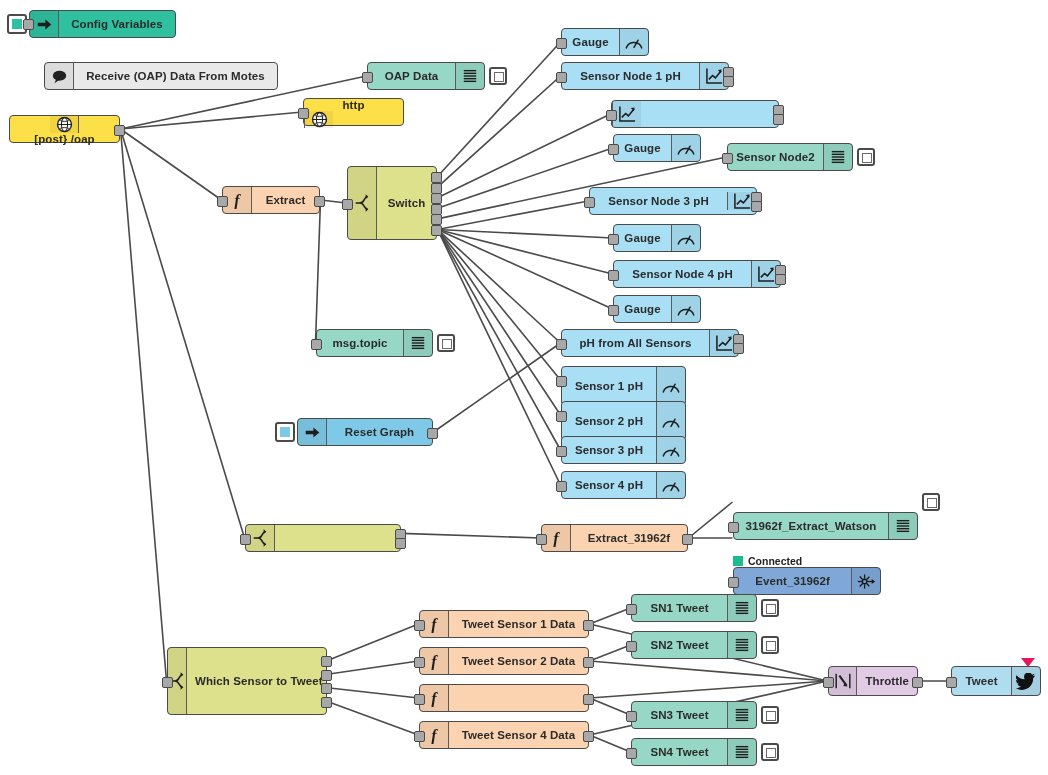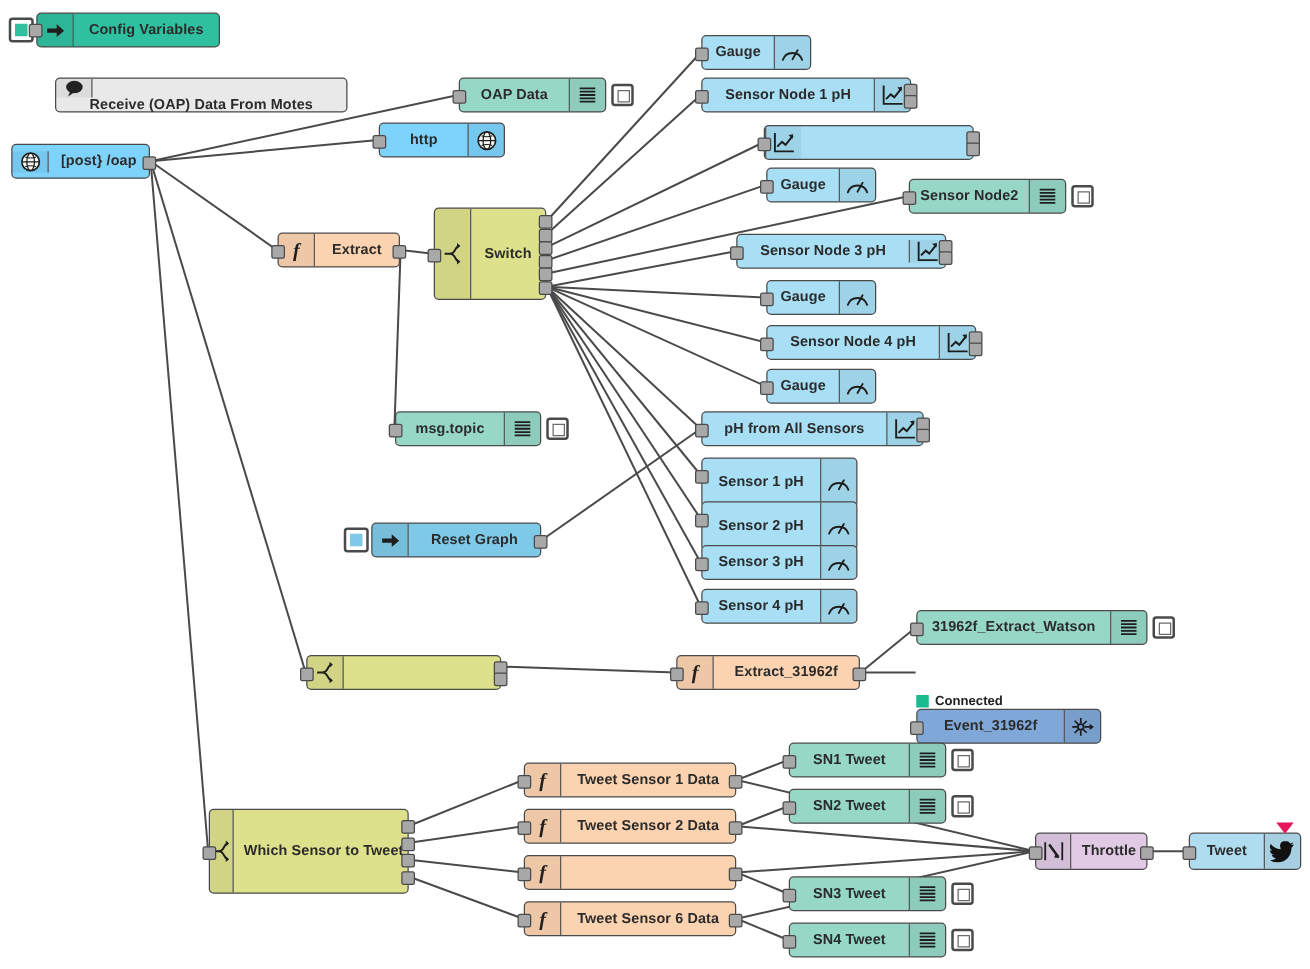--- a/index.html
+++ b/index.html
@@ -21,21 +21,21 @@
   
   .port{position:absolute;width:11px;height:11px;background:#a8a8a8;border:1px solid #4a4a4a;
         border-radius:2px;box-sizing:border-box;}
   .port.in{left:-6px;}
   .port.out{right:-6px;}
 
   
   .c-teal   {background:#96d7c6;}
   .c-green  {background:#2fc0a0;}
   .c-grey   {background:#e9e9e9;}
-  .c-yellow {background:#7dd3fc;}
+  .c-yellow {background:#fde047;flex-direction:column;}
   .c-olive  {background:#dde18c;}
   .c-orange {background:#fbd3b0;}
   .c-blue   {background:#a8dff5;}
   .c-blue2  {background:#7ec9e8;}
   .c-steel  {background:#7fa8d8;margin-top:43px;}
   .c-purple {background:#e0cae4;}
   .c-ltblue {background:#b0dcf0;}
 
   
   .endbox{position:absolute;top:50%;transform:translateY(-50%);width:18px;height:18px;
@@ -102,21 +102,21 @@
           <svg width="17" height="17" viewBox="0 0 20 20">
             <path d="M2 8h9V4l7 6-7 6v-4H2z" fill="#1e1e1e"></path>
           </svg>
         </div>
         <div class="lbl">Config Variables</div>
       </div>
       <div class="leftbox" style="left: 7px; top: 24px;">
         <span style="background: rgb(47, 192, 160);"></span>
       </div>
       <div class="port" style="left: 23px; top: 18.5px;"></div>
-      <div class="node c-grey" style="left: 44px; top: 62px; width: 234px; height: 28px; flex-direction: column;">
+      <div class="node c-grey" style="left: 44px; top: 62px; width: 234px; height: 28px;">
         <div class="icobox left">
           <svg width="17" height="15" viewBox="0 0 20 18">
             <ellipse cx="10" cy="8" rx="8" ry="6" fill="#222"></ellipse>
             <path d="M6 12l-2 5 6-4z" fill="#222"></path>
           </svg>
         </div>
         <div class="lbl">Receive (OAP) Data From Motes</div>
       </div>
       <div class="node c-teal" style="left: 367px; top: 62px; width: 118px; height: 28px;">
         <div class="lbl">OAP Data</div>
@@ -400,21 +400,21 @@
       <div class="node c-orange" style="left: 541px; top: 524px; width: 147px; height: 28px;">
         <div class="icobox left">
           <svg width="14" height="18" viewBox="0 0 14 18">
             <text x="7" y="14.5" font-family="'Liberation Serif',serif" font-size="16" font-style="italic" font-weight="bold" fill="#1e1e1e" text-anchor="middle">f</text>
           </svg>
         </div>
         <div class="lbl">Extract_31962f</div>
         <div class="port in" style="top: 8.5px;"></div>
         <div class="port out" style="top: 8.5px;"></div>
       </div>
-      <div class="node c-teal" style="left: 733px; top: 488px; width: 185px; height: 28px;">
+      <div class="node c-teal" style="left: 733px; top: 512px; width: 185px; height: 28px;">
         <div class="lbl">31962f_Extract_Watson</div>
         <div class="icobox right">
           <svg width="16" height="16" viewBox="0 0 18 18">
             <g stroke="#1e1e1e" stroke-width="1.6">
               <line x1="2" y1="3" x2="16" y2="3"></line>
               <line x1="2" y1="6" x2="16" y2="6"></line>
               <line x1="2" y1="9" x2="16" y2="9"></line>
               <line x1="2" y1="12" x2="16" y2="12"></line>
               <line x1="2" y1="15" x2="16" y2="15"></line>
             </g>
@@ -490,21 +490,21 @@
         </div>
         <div class="port in" style="top: 8.5px;"></div>
         <div class="port out" style="top: 8.5px;"></div>
       </div>
       <div class="node c-orange" style="left: 419px; top: 721px; width: 170px; height: 28px;">
         <div class="icobox left">
           <svg width="14" height="18" viewBox="0 0 14 18">
             <text x="7" y="14.5" font-family="'Liberation Serif',serif" font-size="16" font-style="italic" font-weight="bold" fill="#1e1e1e" text-anchor="middle">f</text>
           </svg>
         </div>
-        <div class="lbl">Tweet Sensor 6 Data</div>
+        <div class="lbl">Tweet Sensor 4 Data</div>
         <div class="port in" style="top: 8.5px;"></div>
         <div class="port out" style="top: 8.5px;"></div>
       </div>
       <div class="node c-teal" style="left: 631px; top: 594px; width: 126px; height: 28px;">
         <div class="lbl">SN1 Tweet</div>
         <div class="icobox right">
           <svg width="16" height="16" viewBox="0 0 18 18">
             <g stroke="#1e1e1e" stroke-width="1.6">
               <line x1="2" y1="3" x2="16" y2="3"></line>
               <line x1="2" y1="6" x2="16" y2="6"></line>

